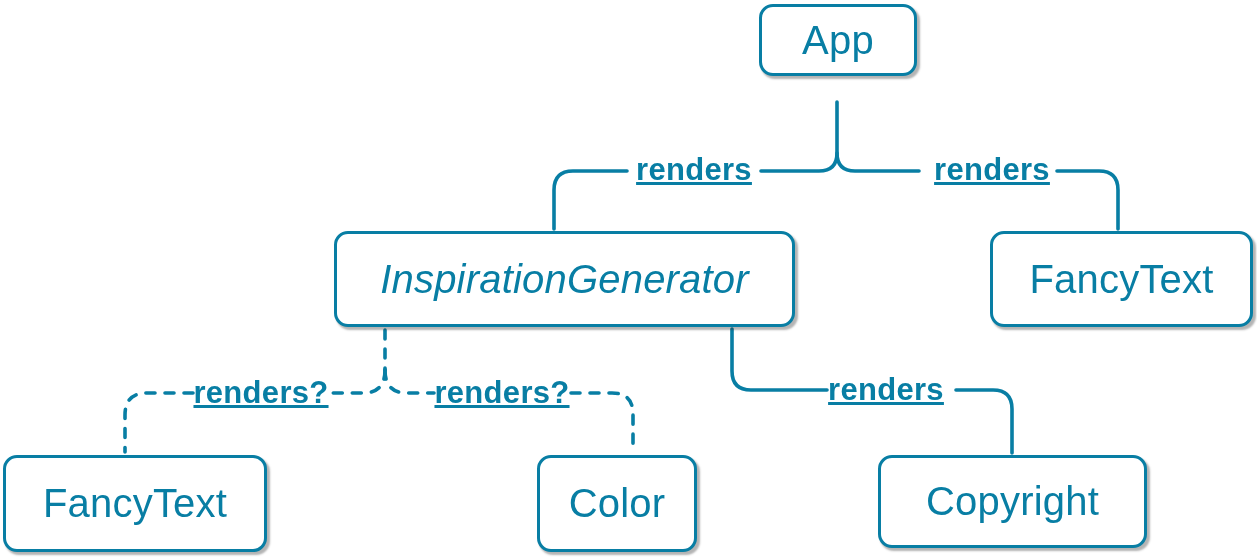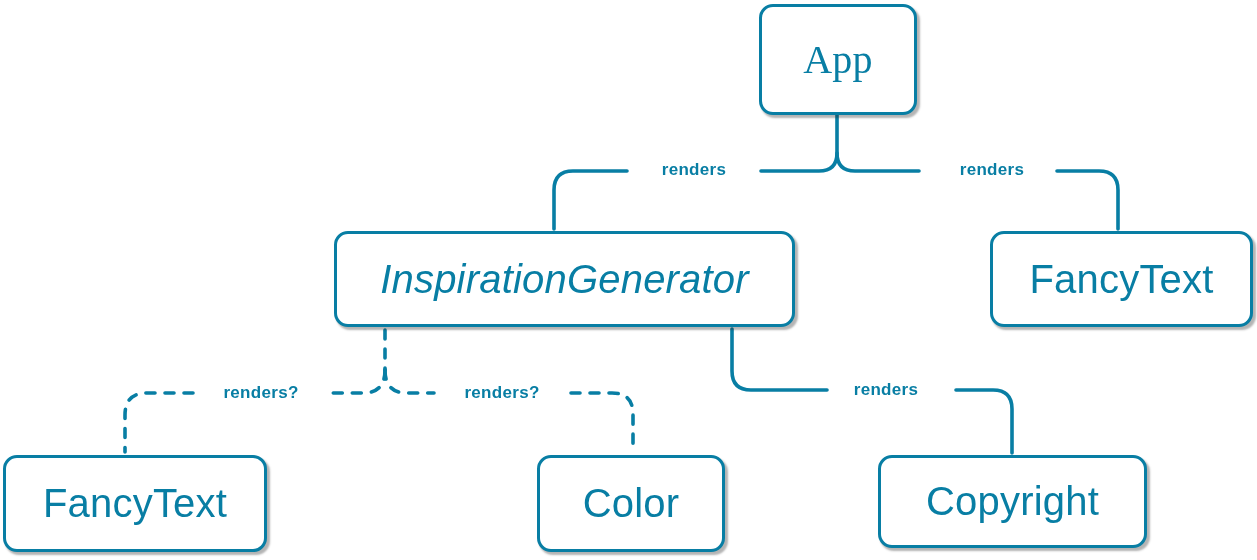--- a/index.html
+++ b/index.html
@@ -40,34 +40,35 @@
     border: 3px solid #087ea4;
     border-radius: 14px;
     box-shadow: 2.5px 3px 2px rgba(40, 40, 40, 0.35);
     color: #087ea4;
     font-size: 40px;
     font-weight: 500;
     letter-spacing: 0.2px;
     white-space: nowrap;
     box-sizing: border-box;
   }
-  .node-app            { left: 759px; top: 4px;   width: 158px; height: 111px; font-family: Liberation Serif, serif; }
+  .node-app            { left: 759px; top: 4px;   width: 158px; height: 72px; }
   .node-ig             { left: 334px; top: 231px; width: 461px; height: 96px; font-style: italic; }
   .node-fancytext-top  { left: 990px; top: 231px; width: 263px; height: 96px; }
   .node-fancytext-bot  { left: 3px;   top: 455px; width: 264px; height: 97px; }
-  .node-color          { left: 537px; top: 455px; width: 188px; height: 97px; text-align: center; }
+  .node-color          { left: 537px; top: 455px; width: 160px; height: 97px; text-align: center; }
   .node-copyright      { left: 878px; top: 455px; width: 269px; height: 93px; justify-content: center; }
   .edge-label {
     position: absolute;
     transform: translate(-50%, -50%);
     color: #087ea4;
-    font-size: 17px;
+    font-size: 31px;
     font-weight: 700;
     white-space: nowrap;
     letter-spacing: 0.3px;
+    text-decoration: underline;
   }
   .edge-label-1 { left: 694px;  top: 170px; }
   .edge-label-2 { left: 992px;  top: 170px; }
   .edge-label-3 { left: 261px;  top: 393px; }
   .edge-label-4 { left: 502px;  top: 393px; }
   .edge-label-5 { left: 886px;  top: 390px; }
 </style>
 </head>
 <body>
 

